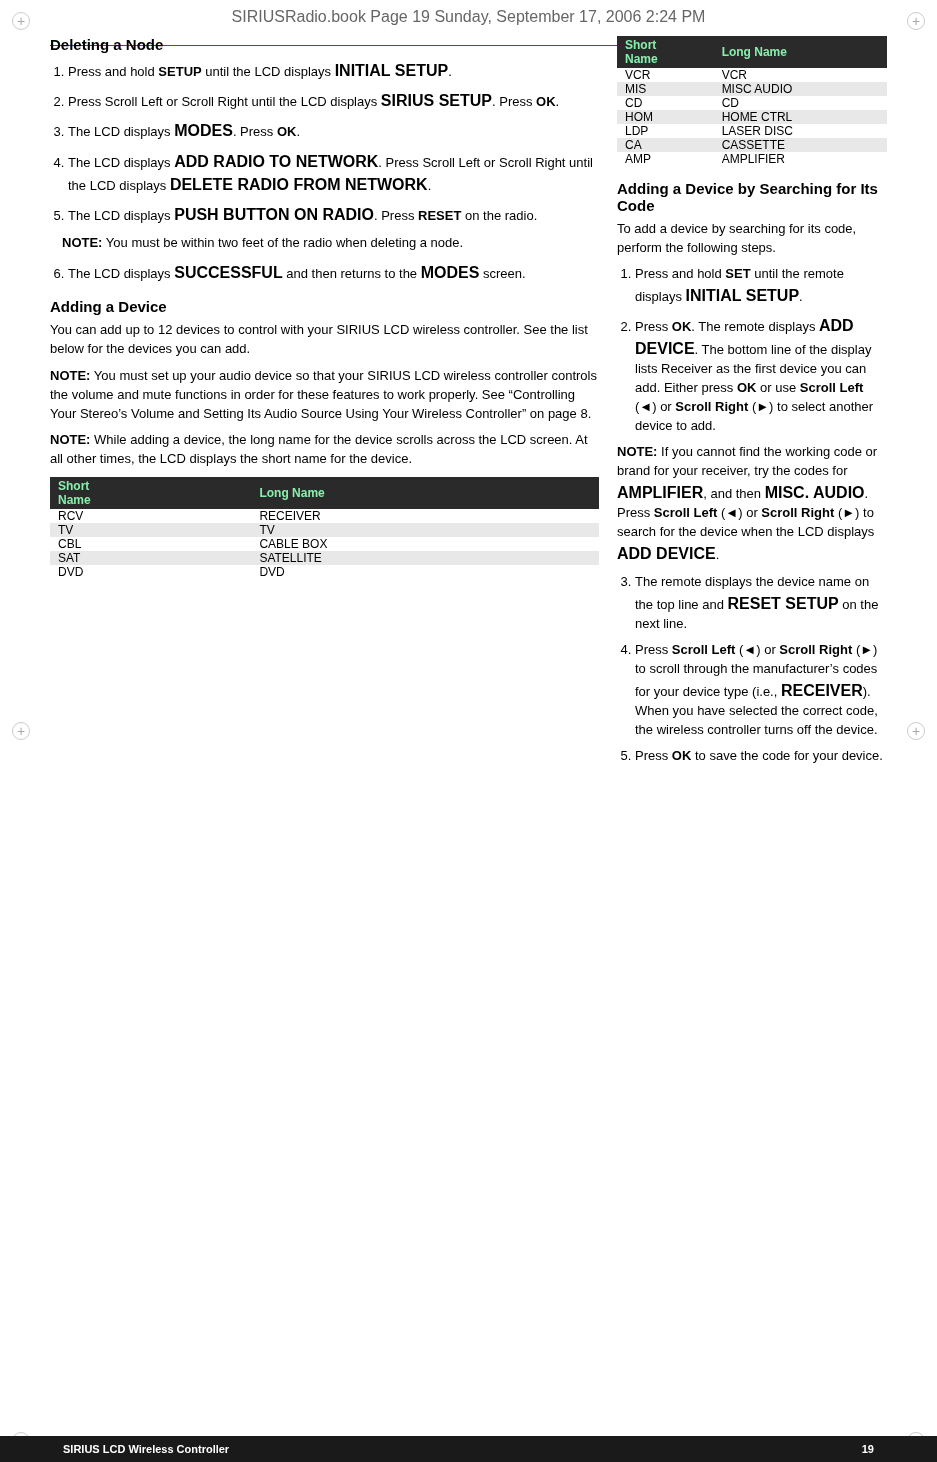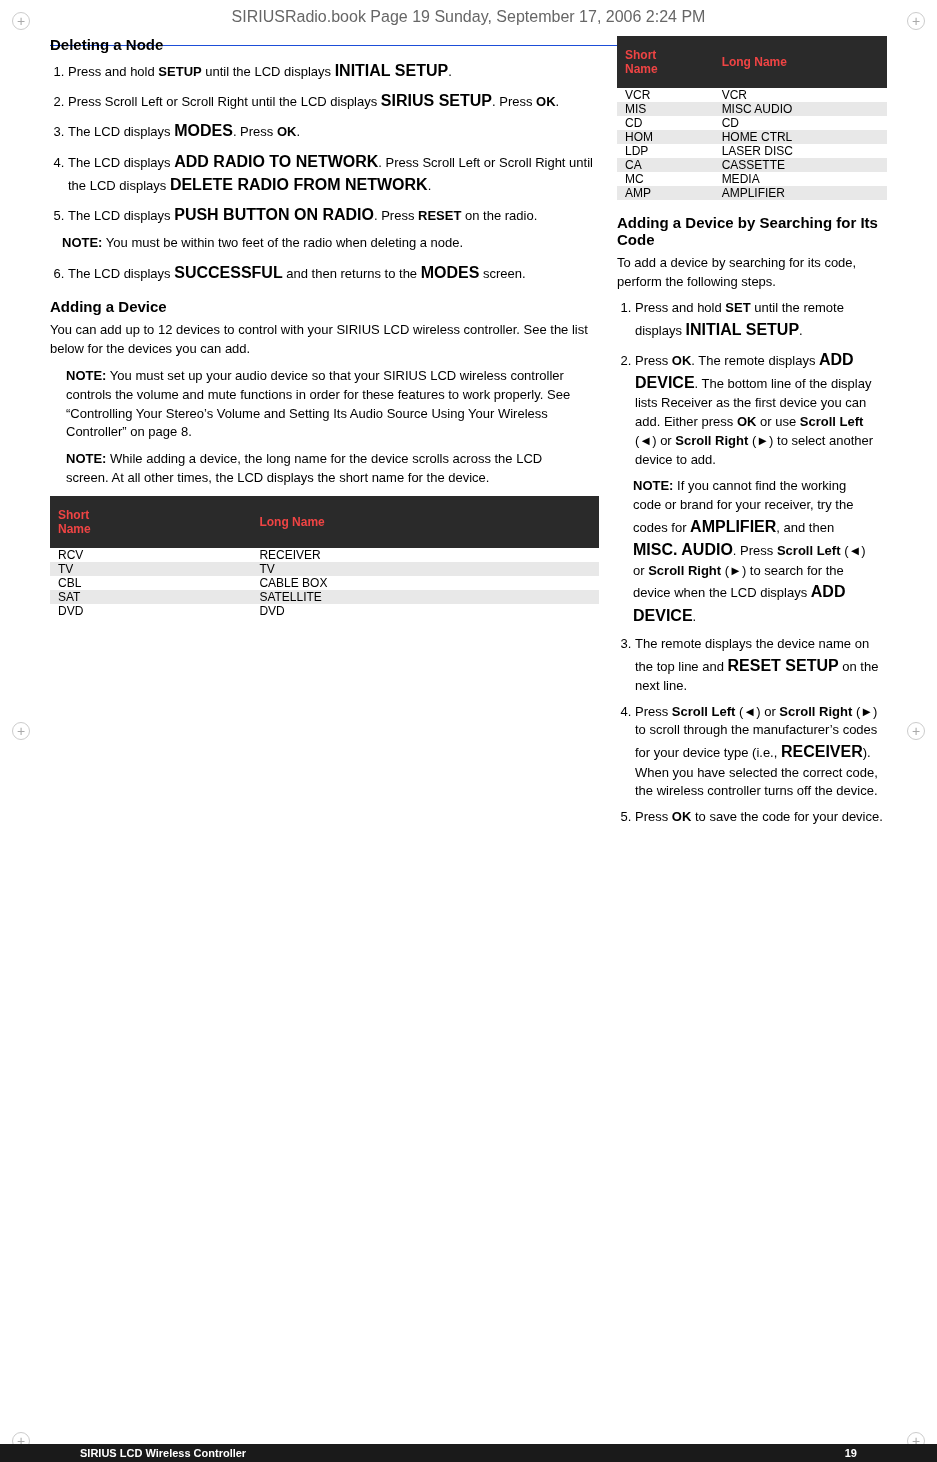--- a/index.html
+++ b/index.html
@@ -55,26 +55,26 @@
       border-bottom: 1px solid #1d4ed8;
       padding-bottom: 19px;
     }
 
     
     .bottom-bar {
       position: absolute;
       bottom: 0;
       left: 0;
       right: 0;
-      height: 18px;
+      height: 26px;
       background: #1a1a1a;
       display: flex;
       align-items: center;
       justify-content: space-between;
-      padding: 0 80px;
+      padding: 0 63px;
     }
     .bottom-bar-text {
       color: #fff;
       font-size: 11px;
       font-weight: bold;
     }
     .bottom-bar-page {
       color: #fff;
       font-size: 11px;
       font-weight: bold;
@@ -130,42 +130,42 @@
 
     
     .lcd-text {
       font-family: Liberation Sans, sans-serif;
       font-weight: bold;
       font-size: 16px;
     }
 
     
     .note-block {
-      margin: 8px 16px;
+      margin: 8px 0;
       line-height: 1.45;
     }
     .note-block .note-label {
       font-weight: bold;
     }
     .note-indent {
       margin-left: 12px;
     }
 
     
     .device-table {
       width: 100%;
       border-collapse: collapse;
       margin-top: 8px;
       margin-bottom: 10px;
     }
     .device-table th {
       background: #2a2a2a;
-      color: #ef4444;
+      color: #86efac;
       text-align: left;
-      padding: 12px 8px;
+      padding: 2px 8px;
       font-size: 12px;
       font-weight: bold;
     }
     .device-table td {
       padding: 0 8px;
       font-size: 12px;
       border: none;
     }
     .device-table tr:nth-child(even) td {
       background: #e8e8e8;
@@ -319,24 +319,20 @@
             </tr>
             <tr>
               <td>LDP</td>
               <td>LASER DISC</td>
             </tr>
             <tr>
               <td>CA</td>
               <td>CASSETTE</td>
             </tr>
             <tr>
-              <td>MC</td>
-              <td>MEDIA</td>
-            </tr>
-            <tr>
               <td>AMP</td>
               <td>AMPLIFIER</td>
             </tr>
           </tbody>
       </table>
 
       <div class="section-heading">Adding a Device by Searching for Its Code</div>
 
       <p>To add a device by searching for its code, perform the following steps.</p>
 

